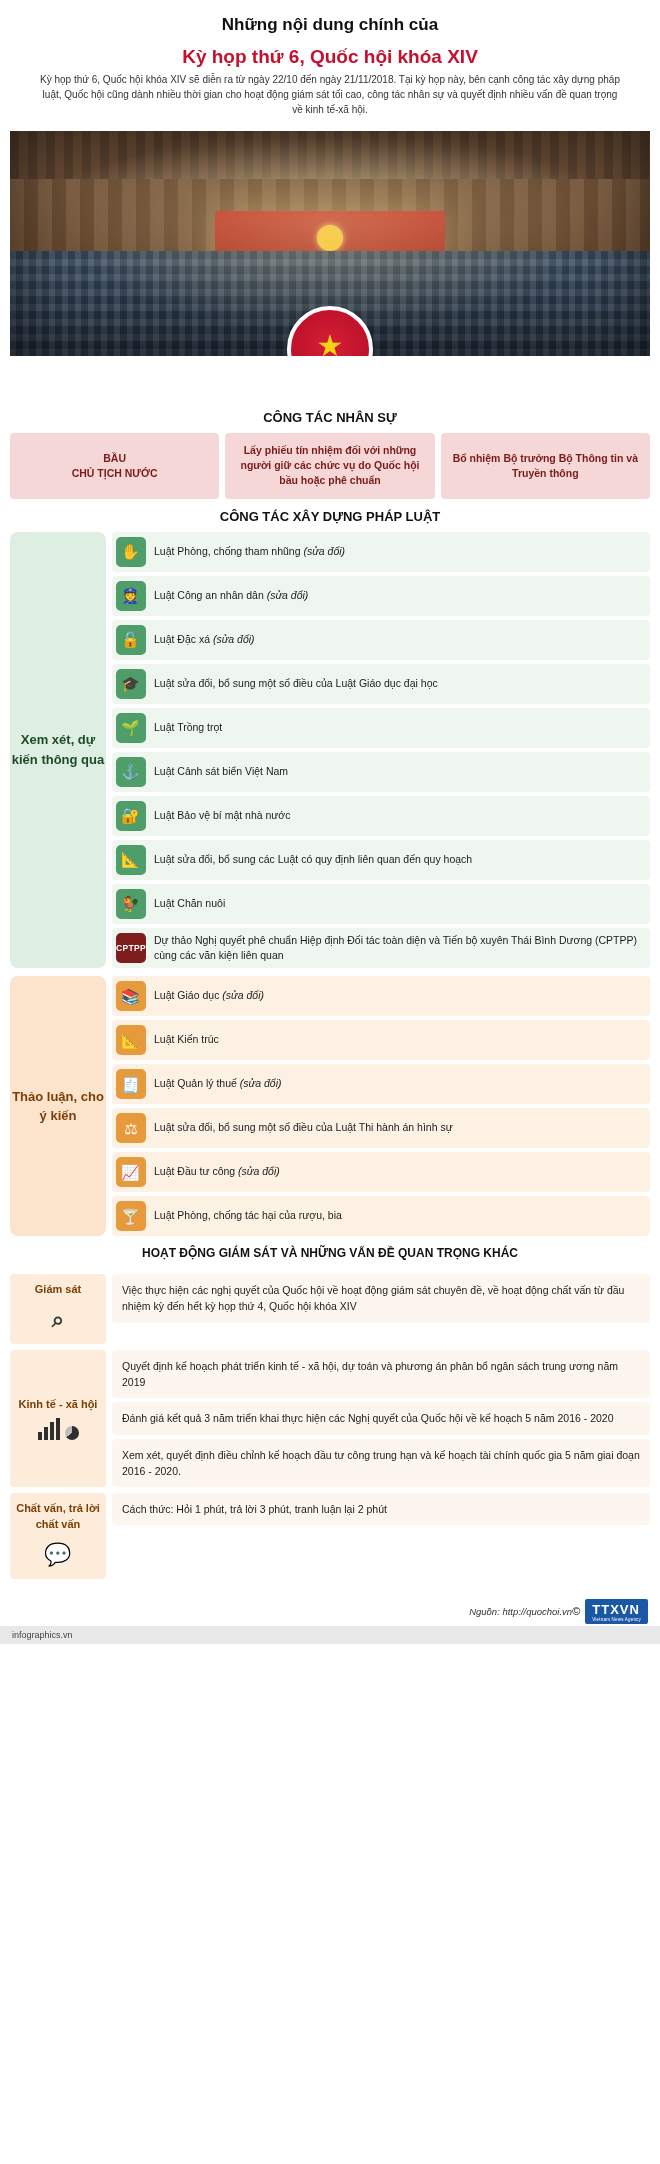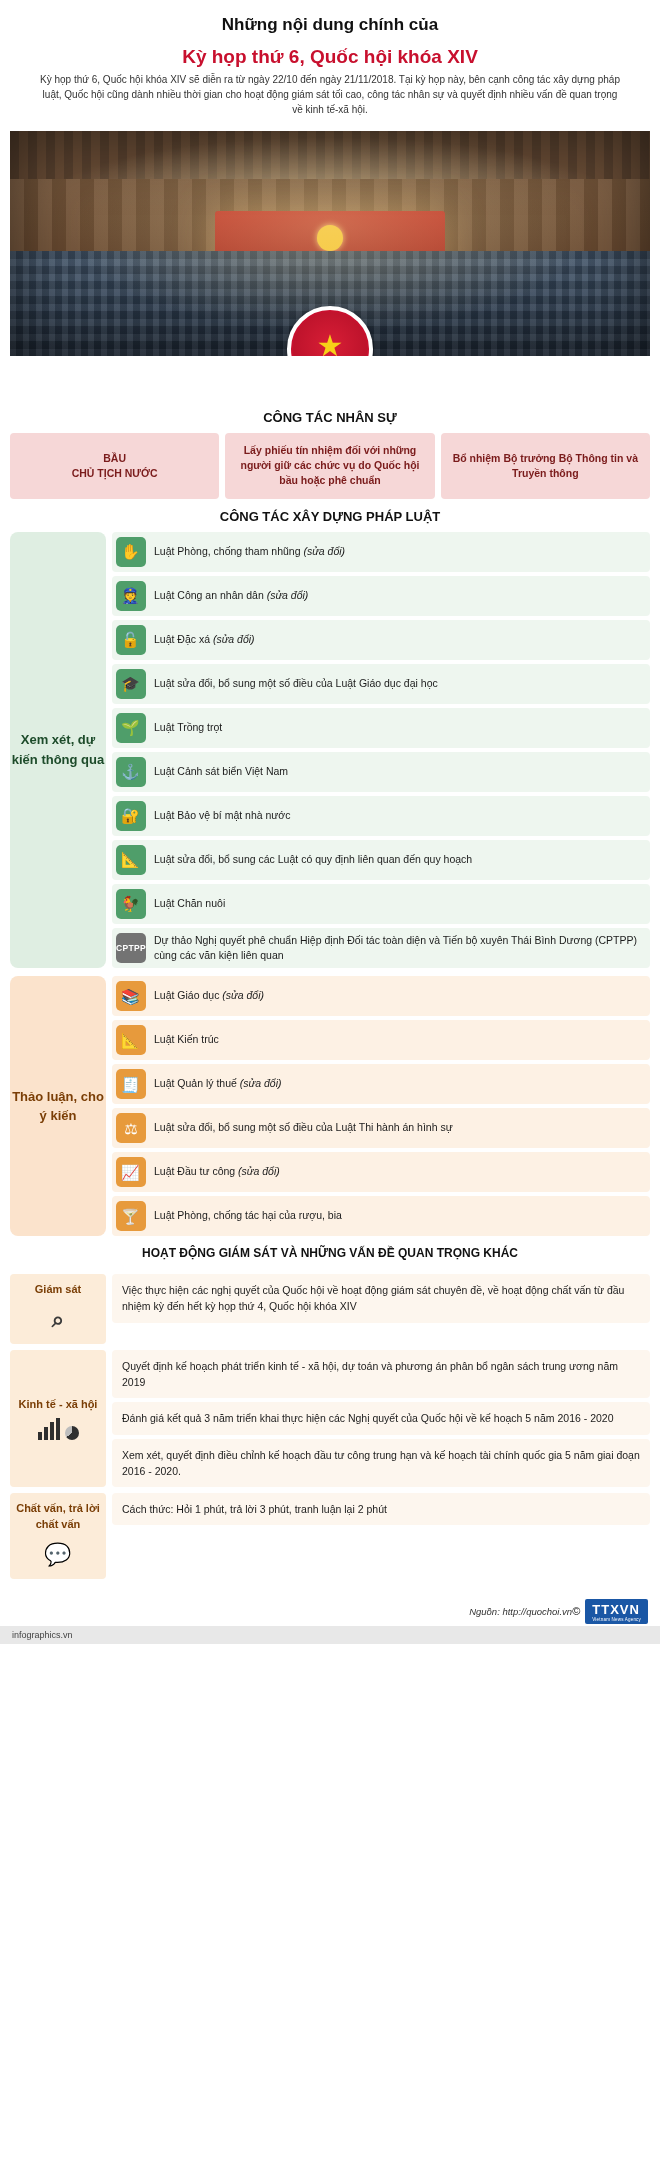--- a/index.html
+++ b/index.html
@@ -134,21 +134,21 @@
   .law-row .txt i { font-style: italic; }
 
   .ico {
     flex: 0 0 auto;
     width:30px;height:30px;border-radius:5px;
     display:flex;align-items:center;justify-content:center;
     color:#fff;font-size:15px;line-height:1;
   }
   .ico.green { background:#4f9e6a; }
   .ico.orange { background:#e79a3c; }
-  .ico.cptpp { font-size:8.5px; font-weight:bold; letter-spacing:.3px; background:#737373; }
+  .ico.cptpp { font-size:8.5px; font-weight:bold; letter-spacing:.3px; background:#7f1d1d; }
 
   
   .ov-block { display:flex; padding:0 10px; gap:6px; margin-top:6px; }
   .ov-left {
     width:96px; border-radius:4px; background:#fcecd9; color:#7a3e06;
     display:flex; flex-direction:column; align-items:center; justify-content:center;
     font-weight:bold; font-size:11px; text-align:center; line-height:1.45; padding:8px 4px;
   }
   .ov-left .ov-ico { font-size:22px; margin-top:6px; color:#3a3a3a; }
   .ov-right { flex:1; display:flex; flex-direction:column; gap:4px; }

